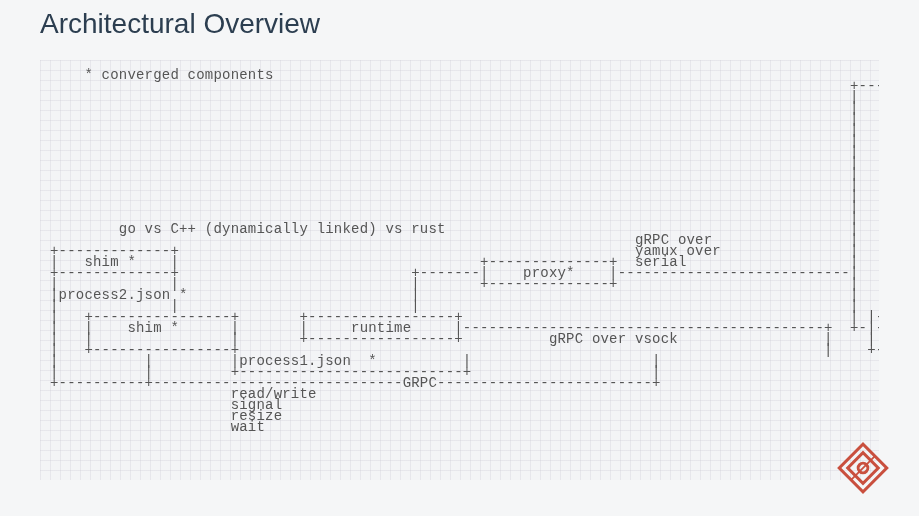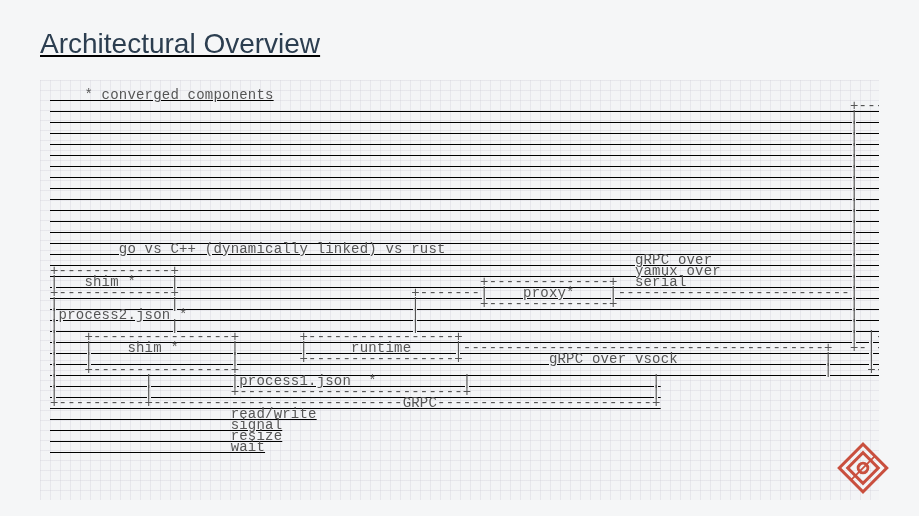--- a/index.html
+++ b/index.html
@@ -5,23 +5,22 @@
     * { margin: 0; padding: 0; box-sizing: border-box; }
     body {
       width: 919px;
       height: 516px;
       background: #f5f6f7;
       font-family: -apple-system, BlinkMacSystemFont, 'Segoe UI', sans-serif;
       position: relative;
       overflow: hidden;
     }
     .slide {
-      padding: 28px 40px;
+      padding: 8px 40px;
       height: 100%;
-      text-decoration: underline;
     }
     .title {
       font-size: 28px;
       font-weight: 400;
       color: #2c3e50;
       margin-bottom: 20px;
     }
     .diagram-area {
       background-image: 
         linear-gradient(to right, rgba(200,200,210,0.3) 1px, transparent 1px),

